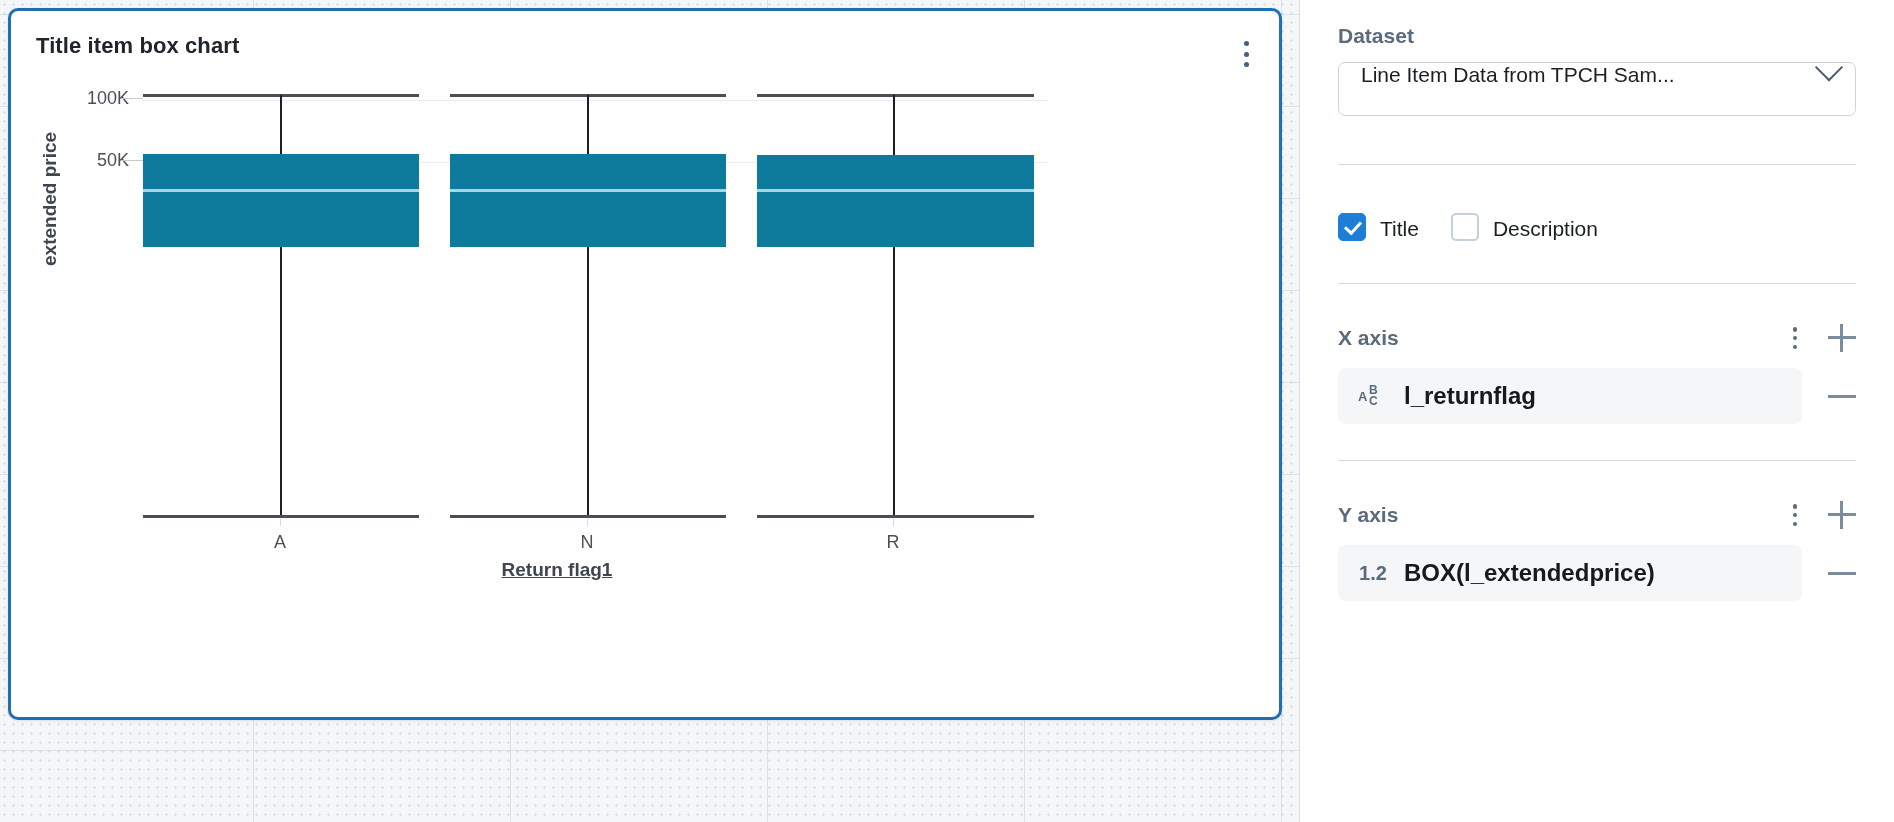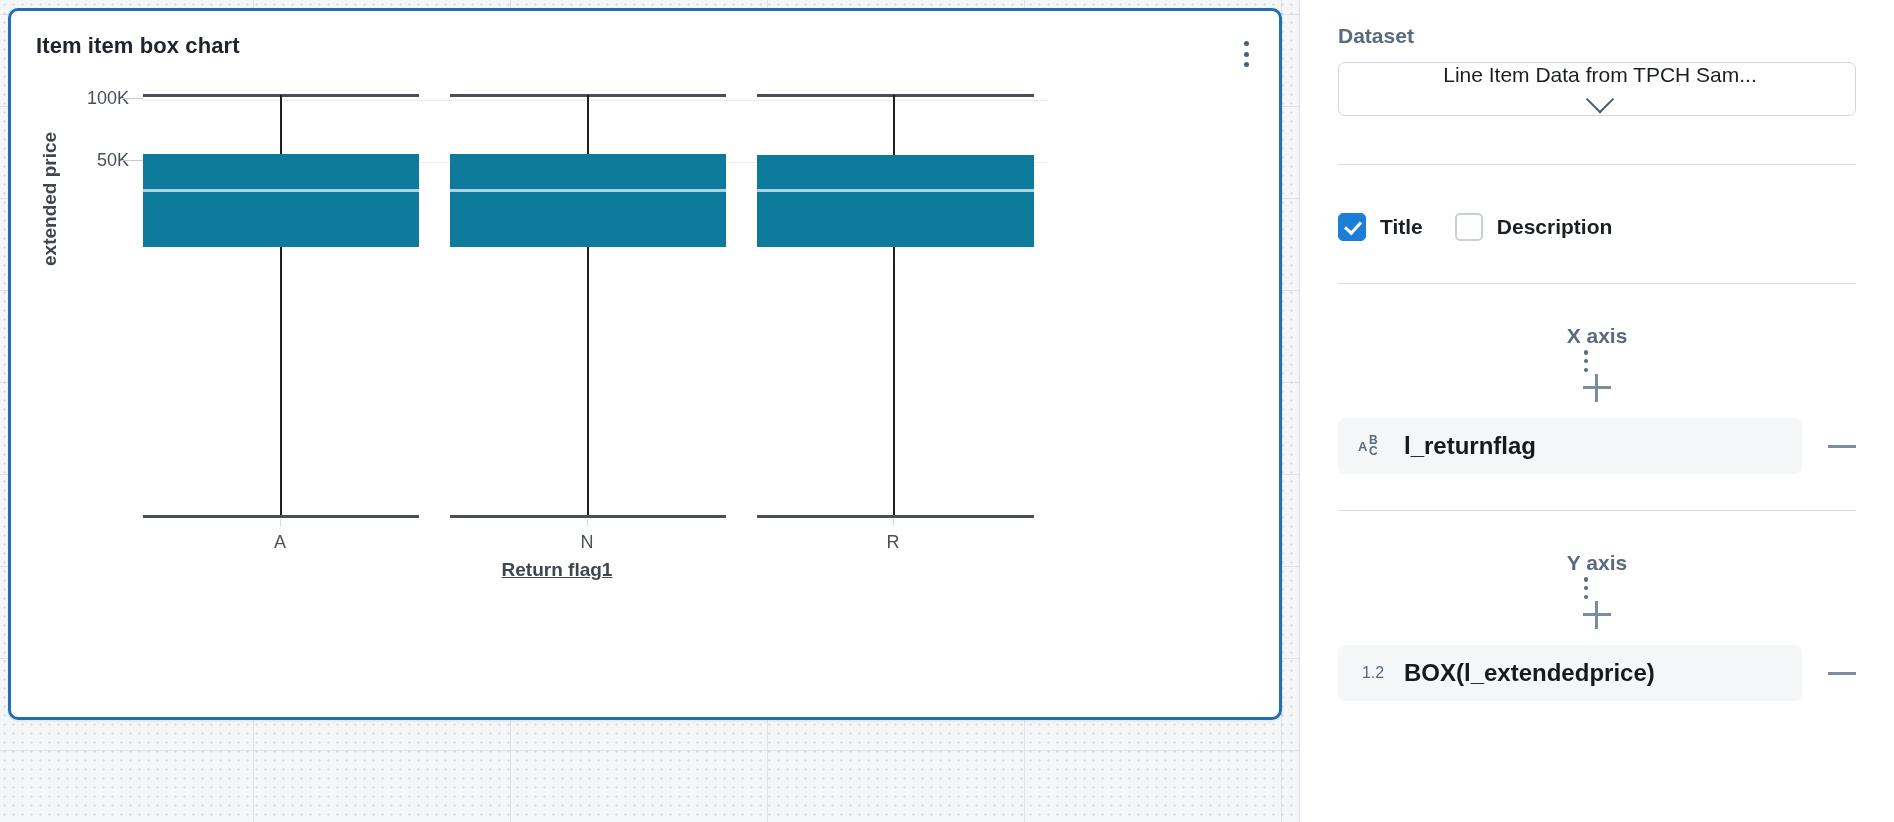--- a/index.html
+++ b/index.html
@@ -154,47 +154,46 @@
     font-weight: bold;
     color: #5b6b7c;
     margin: 0;
   }
   .select-box {
     margin-top: 14px;
     height: 54px;
     border: 1px solid #ccd6e0;
     border-radius: 7px;
     display: flex;
-    align-items: center;
+    align-items: flex-start;
     padding: 0 16px 0 22px;
     box-sizing: border-box;
     background: #fff;
     cursor: pointer;
-    flex-direction: column;
   }
   .select-text {
     flex: 1;
     font-size: 21px;
     color: #1b1f24;
     white-space: nowrap;
     overflow: hidden;
   }
   .chev {
     width: 18px; height: 18px;
     border-right: 2.4px solid #4a5a6b;
     border-bottom: 2.4px solid #4a5a6b;
     transform: rotate(45deg) translate(-4px,-4px);
     flex: 0 0 auto;
   }
   .divider {
     height: 1px;
     background: #d3dce4;
     margin: 0 38px;
   }
-  .checkrow { display: flex; align-items: center; gap: 14px; margin-top: 22px; font-weight: bold; }
+  .checkrow { display: flex; align-items: flex-end; gap: 14px; margin-top: 22px; }
   .chk {
     width: 28px; height: 28px;
     border-radius: 5px;
     box-sizing: border-box;
     flex: 0 0 auto;
     position: relative;
     cursor: pointer;
   }
   .chk.on { background: #1c7ed6; border: 1px solid #1c7ed6; }
   .chk.off { background: #fff; border: 2px solid #c5d0da; }
@@ -206,21 +205,20 @@
     border-right: 3px solid #fff;
     border-bottom: 3px solid #fff;
     transform: rotate(42deg);
   }
   .chk-label { font-size: 21px; color: #1b1f24; margin-right: 18px; }
 
   .axis-head {
     display: flex;
     align-items: center;
     margin-top: 26px;
-    flex-direction: column;
   }
   .axis-head .t {
     flex: 1;
     font-size: 21px;
     font-weight: bold;
     color: #5b6b7c;
   }
   .mini-kebab {
     width: 22px; height: 26px;
     display: flex; flex-direction: column;
@@ -268,22 +266,22 @@
     width: 30px; height: 28px;
     flex: 0 0 auto;
     color: #5b6b7c;
     font-size: 13px;
     font-weight: bold;
   }
   .abc-icon .a { position: absolute; left: 0; top: 7px; font-size: 13px; }
   .abc-icon .b { position: absolute; left: 11px; top: 1px; font-size: 12px; }
   .abc-icon .c { position: absolute; left: 11px; top: 12px; font-size: 12px; }
   .num-icon {
-    font-size: 16px;
-    font-weight: normal;
+    font-size: 20px;
+    font-weight: bold;
     color: #5b6b7c;
     flex: 0 0 auto;
     width: 30px;
     text-align: center;
   }
   .minus {
     width: 28px; height: 3px;
     background: #7a8c9d;
     margin-left: 26px;
     flex: 0 0 auto;
@@ -296,21 +294,21 @@
 <body>
 
 <div class="app">
 
   <div class="canvas">
     <div class="dot-grid dots"></div>
     <div class="dot-grid"></div>
 
     <div class="chart-card">
 
-      <div class="chart-title">Item item box chart</div>
+      <div class="chart-title">Title item box chart</div>
 
       <div class="kebab">
         <i></i>
           <i></i>
           <i></i>
       </div>
 
       <div class="plot-wrap">
 
         <div class="ylabel">extended price</div>

